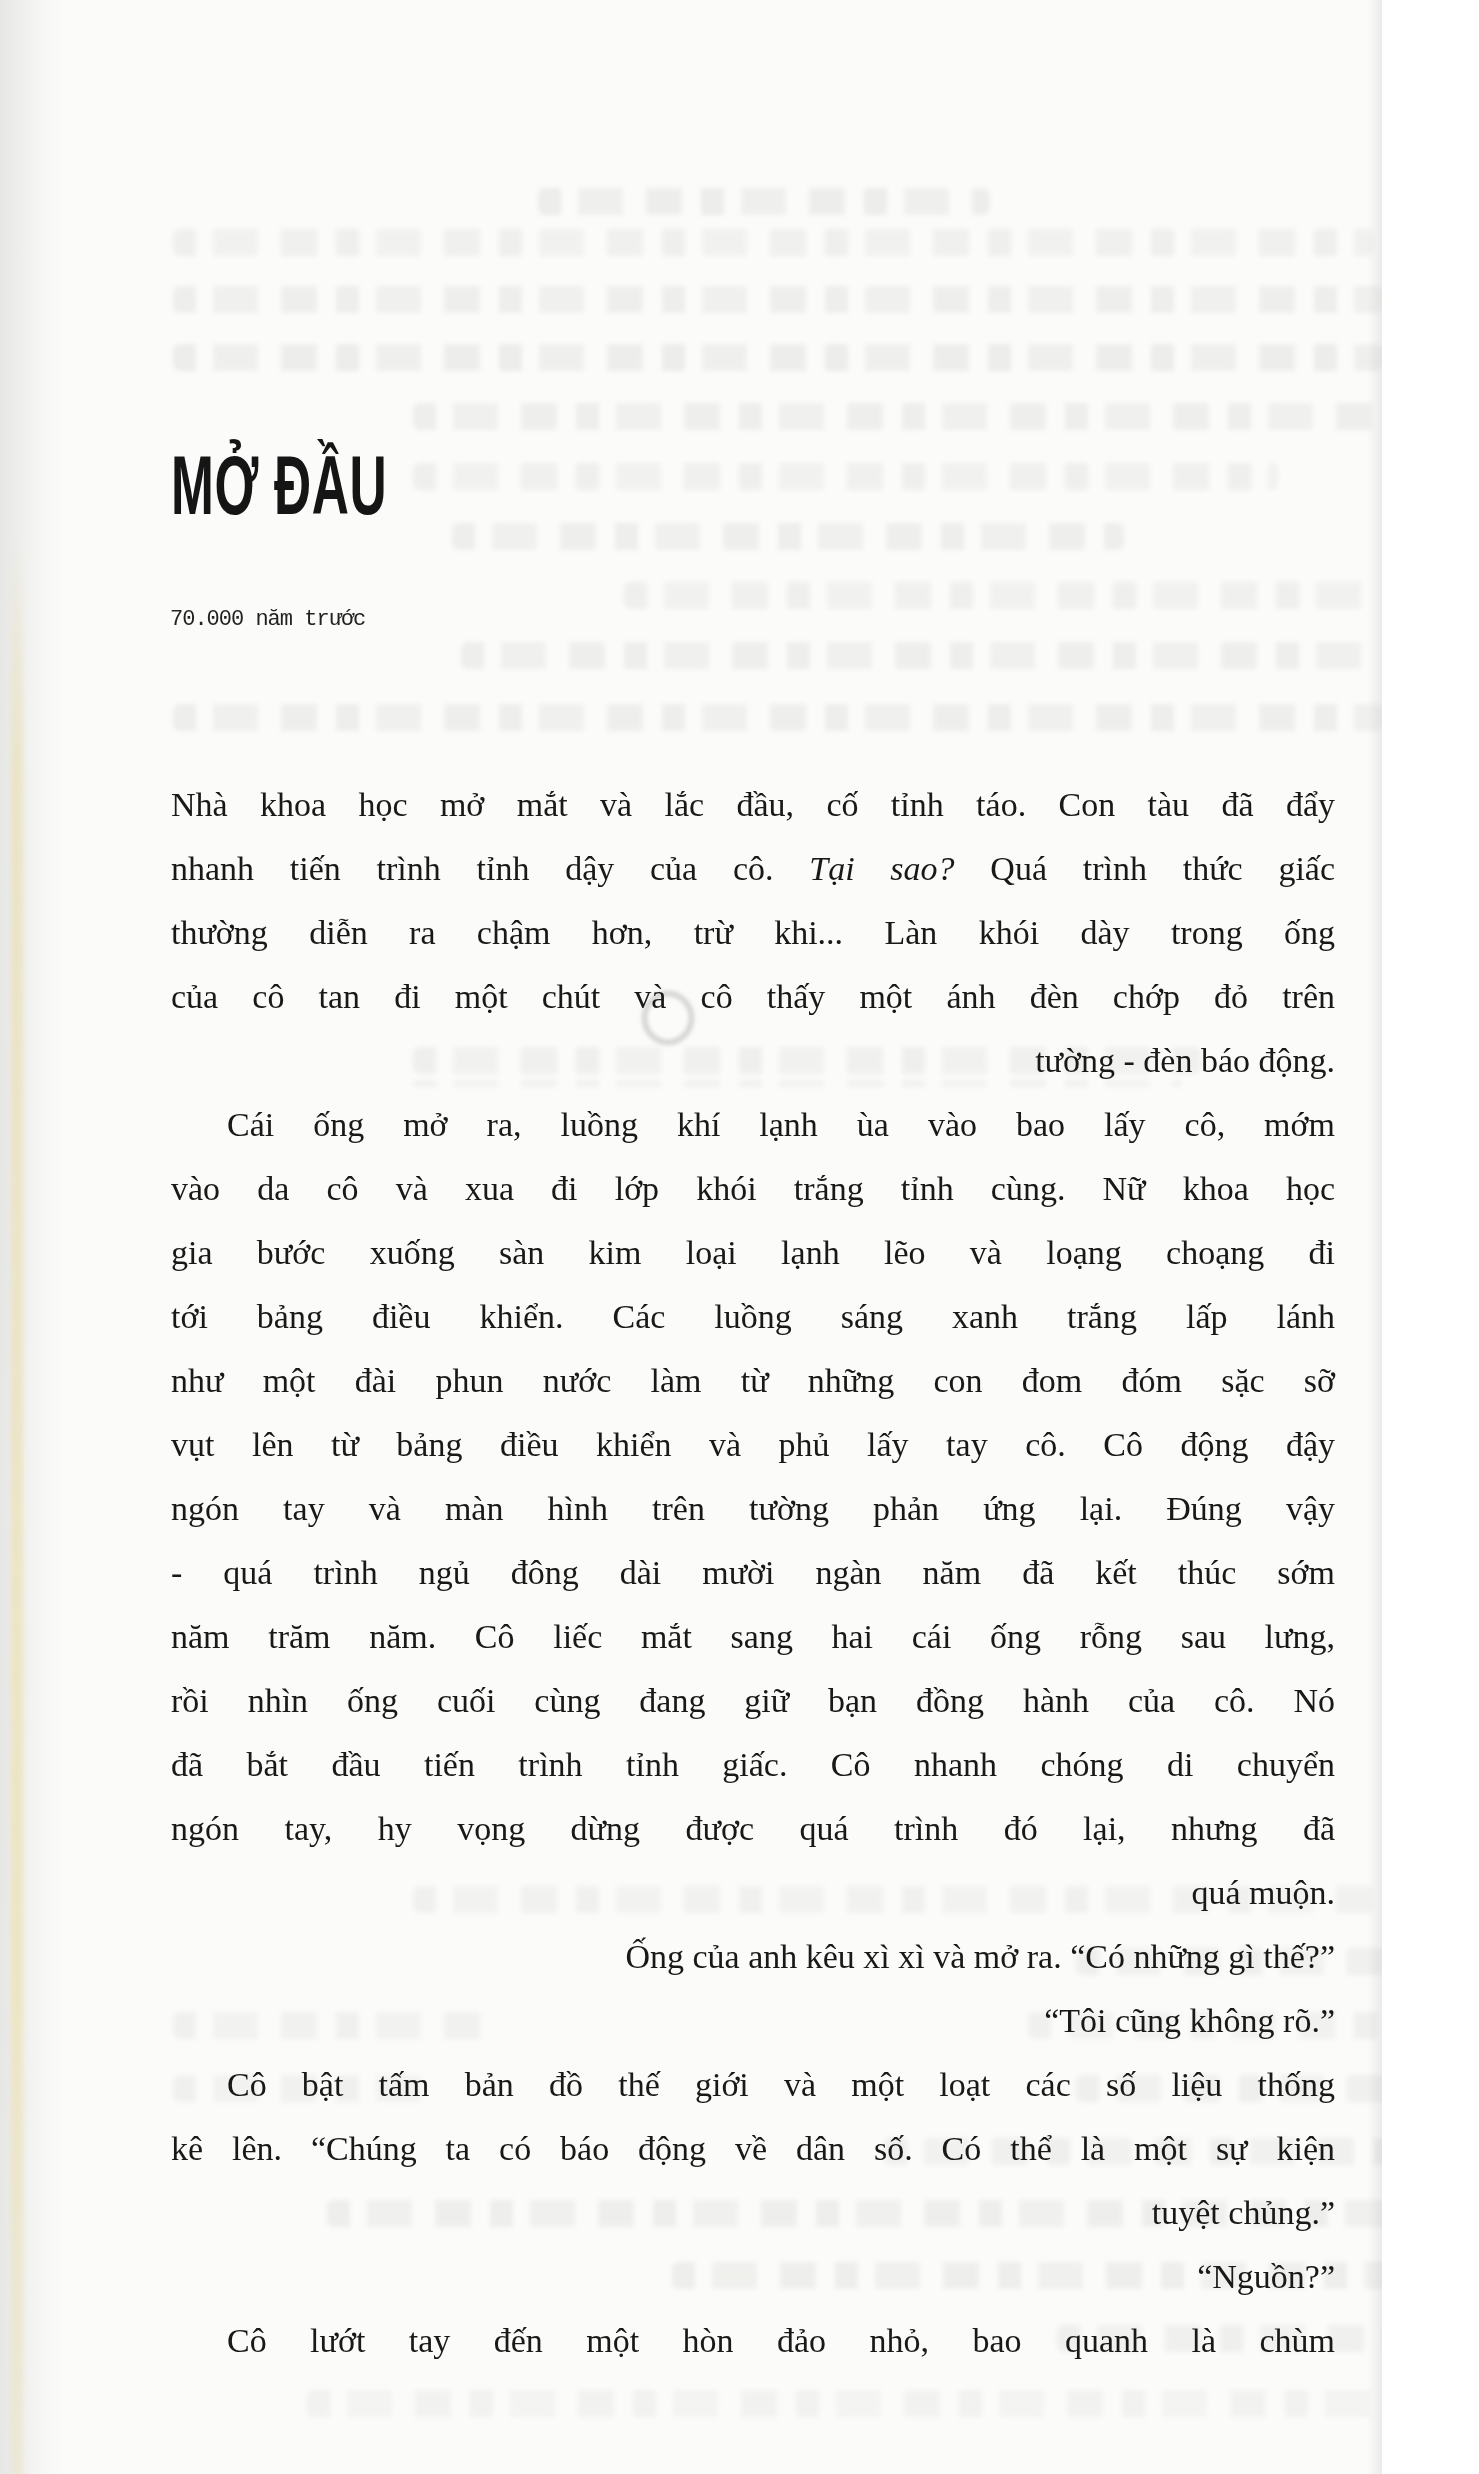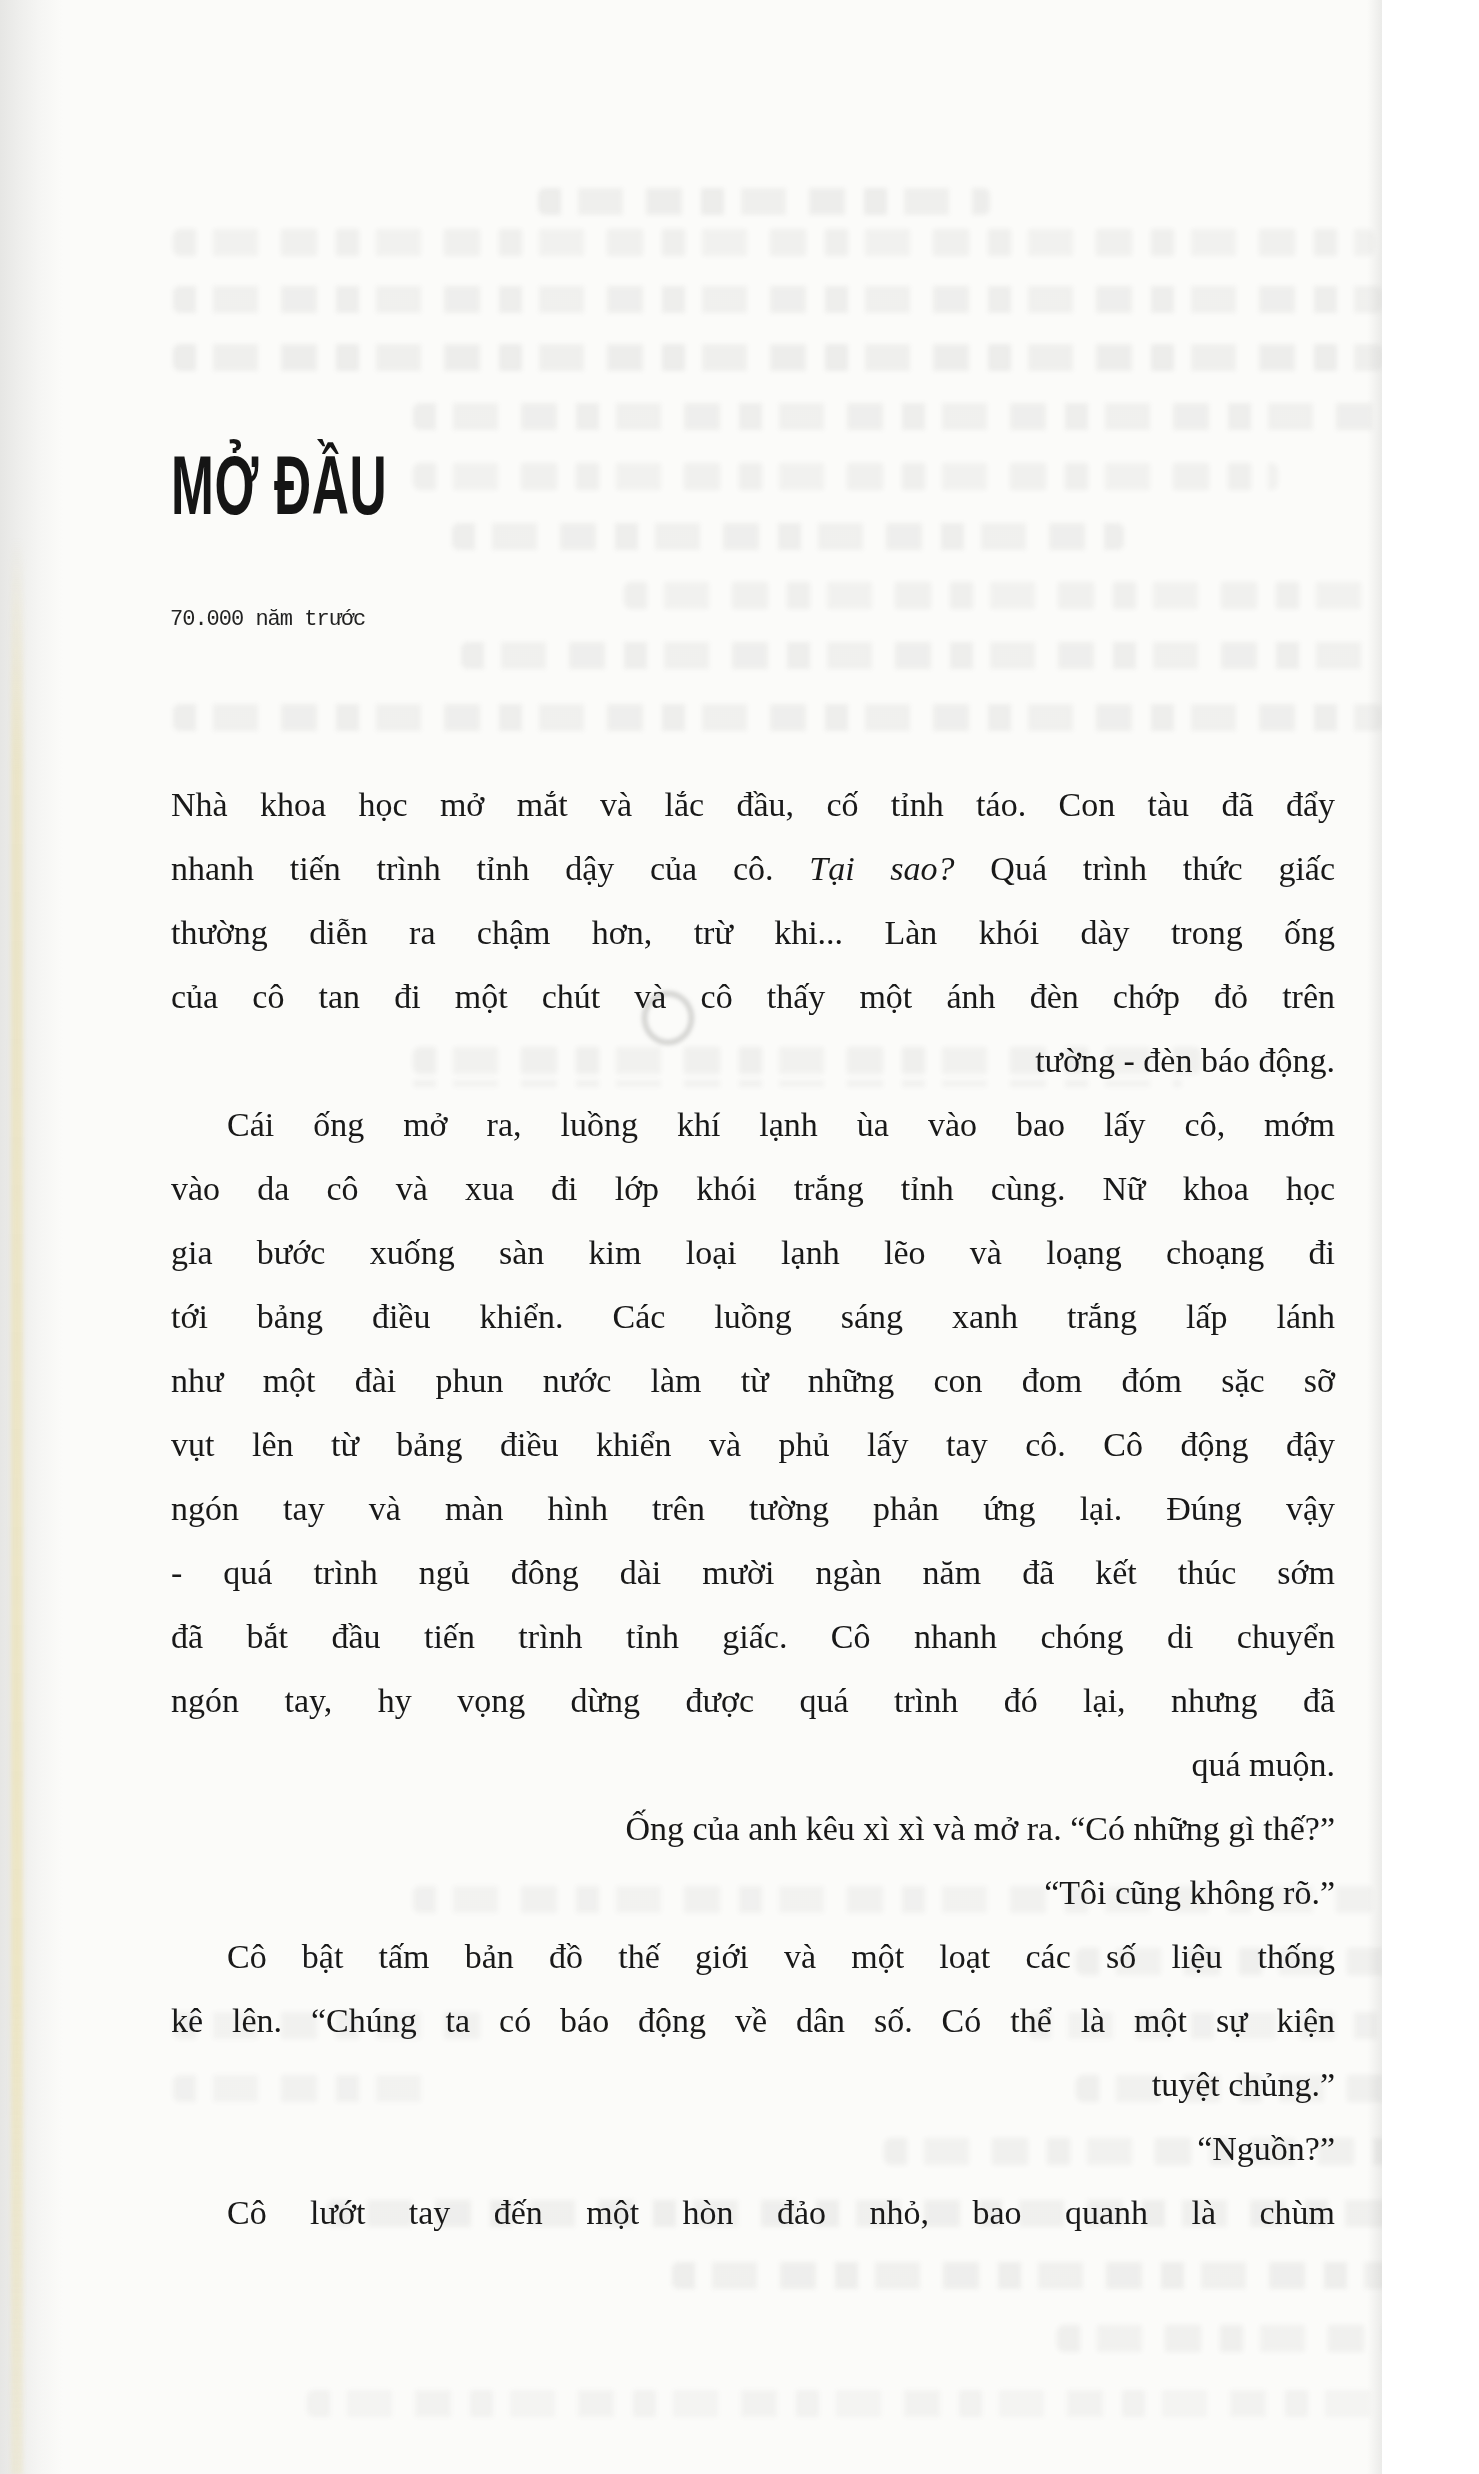--- a/index.html
+++ b/index.html
@@ -112,20 +112,22 @@
       <div class="line j"><span>của cô tan đi một chút và cô thấy một ánh đèn chớp đỏ trên</span></div>
       <div class="line"><span>tường - đèn báo động.</span></div>
       <div class="line j in"><span>Cái ống mở ra, luồng khí lạnh ùa vào bao lấy cô, mớm</span></div>
       <div class="line j"><span>vào da cô và xua đi lớp khói trắng tỉnh cùng. Nữ khoa học</span></div>
       <div class="line j"><span>gia bước xuống sàn kim loại lạnh lẽo và loạng choạng đi</span></div>
       <div class="line j"><span>tới bảng điều khiển. Các luồng sáng xanh trắng lấp lánh</span></div>
       <div class="line j"><span>như một đài phun nước làm từ những con đom đóm sặc sỡ</span></div>
       <div class="line j"><span>vụt lên từ bảng điều khiển và phủ lấy tay cô. Cô động đậy</span></div>
       <div class="line j"><span>ngón tay và màn hình trên tường phản ứng lại. Đúng vậy</span></div>
       <div class="line j"><span>- quá trình ngủ đông dài mười ngàn năm đã kết thúc sớm</span></div>
+      <div class="line j"><span>năm trăm năm. Cô liếc mắt sang hai cái ống rỗng sau lưng,</span></div>
+      <div class="line j"><span>rồi nhìn ống cuối cùng đang giữ bạn đồng hành của cô. Nó</span></div>
       <div class="line j"><span>đã bắt đầu tiến trình tỉnh giấc. Cô nhanh chóng di chuyển</span></div>
       <div class="line j"><span>ngón tay, hy vọng dừng được quá trình đó lại, nhưng đã</span></div>
       <div class="line"><span>quá muộn.</span></div>
       <div class="line in"><span>Ống của anh kêu xì xì và mở ra. “Có những gì thế?”</span></div>
       <div class="line in"><span>“Tôi cũng không rõ.”</span></div>
       <div class="line j in"><span>Cô bật tấm bản đồ thế giới và một loạt các số liệu thống</span></div>
       <div class="line j"><span>kê lên. “Chúng ta có báo động về dân số. Có thể là một sự kiện</span></div>
       <div class="line"><span>tuyệt chủng.”</span></div>
       <div class="line in"><span>“Nguồn?”</span></div>
       <div class="line j in"><span>Cô lướt tay đến một hòn đảo nhỏ, bao quanh là chùm</span></div>

